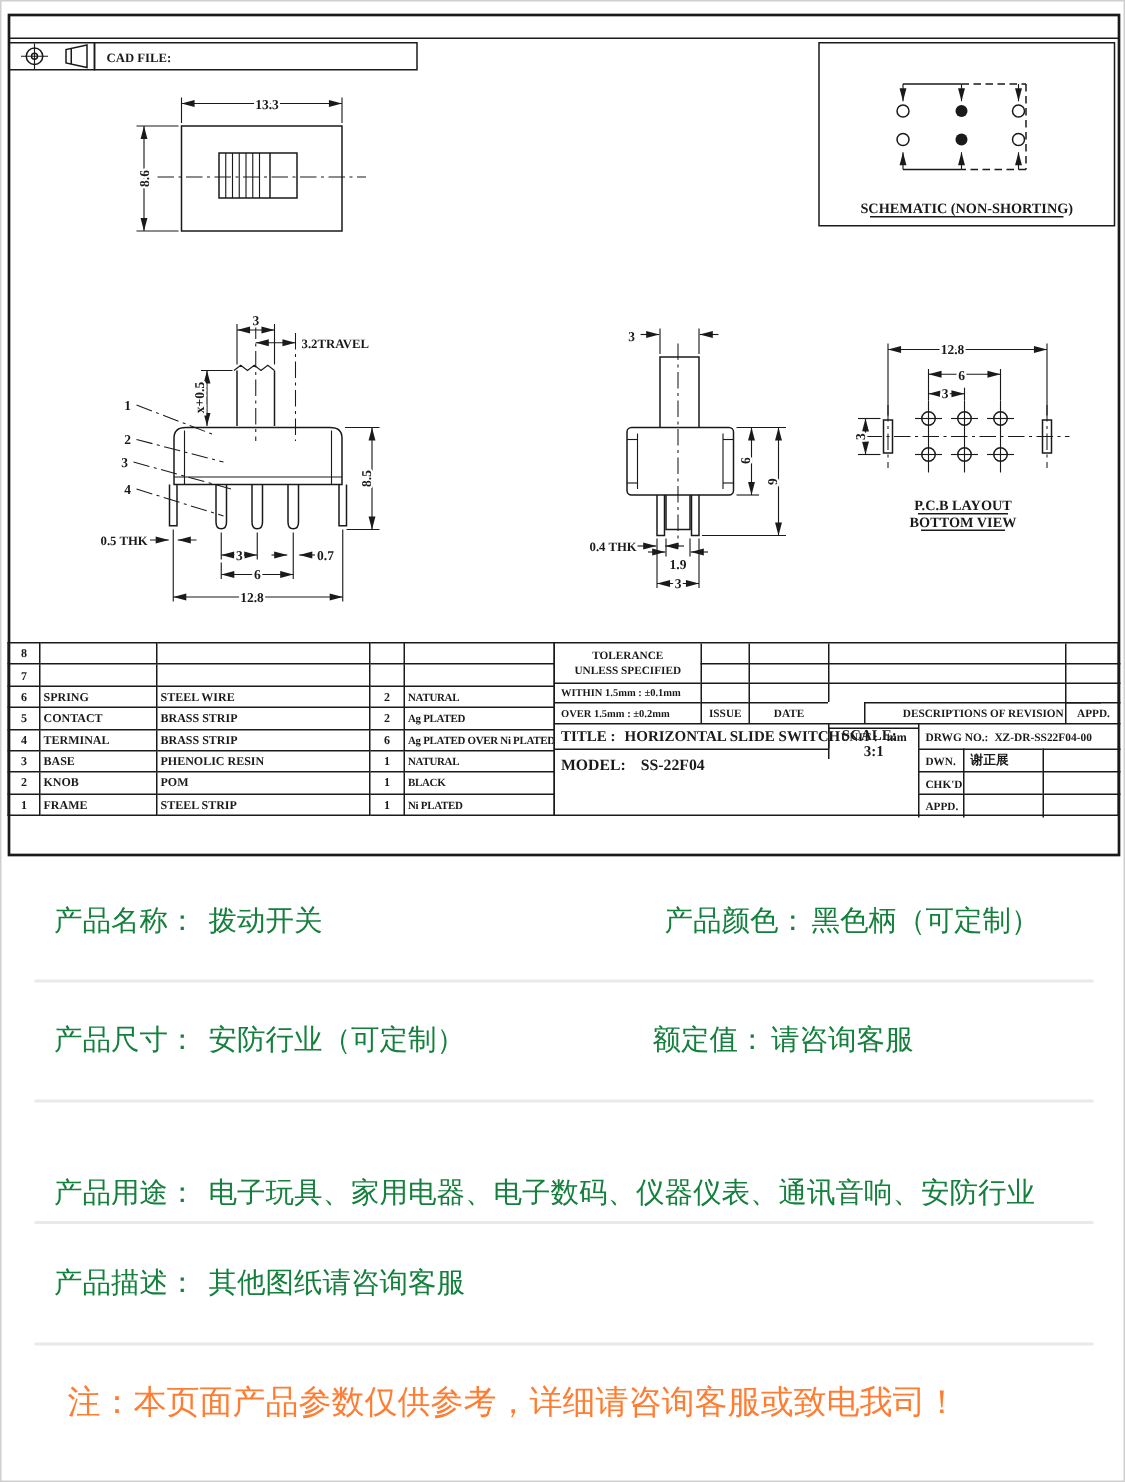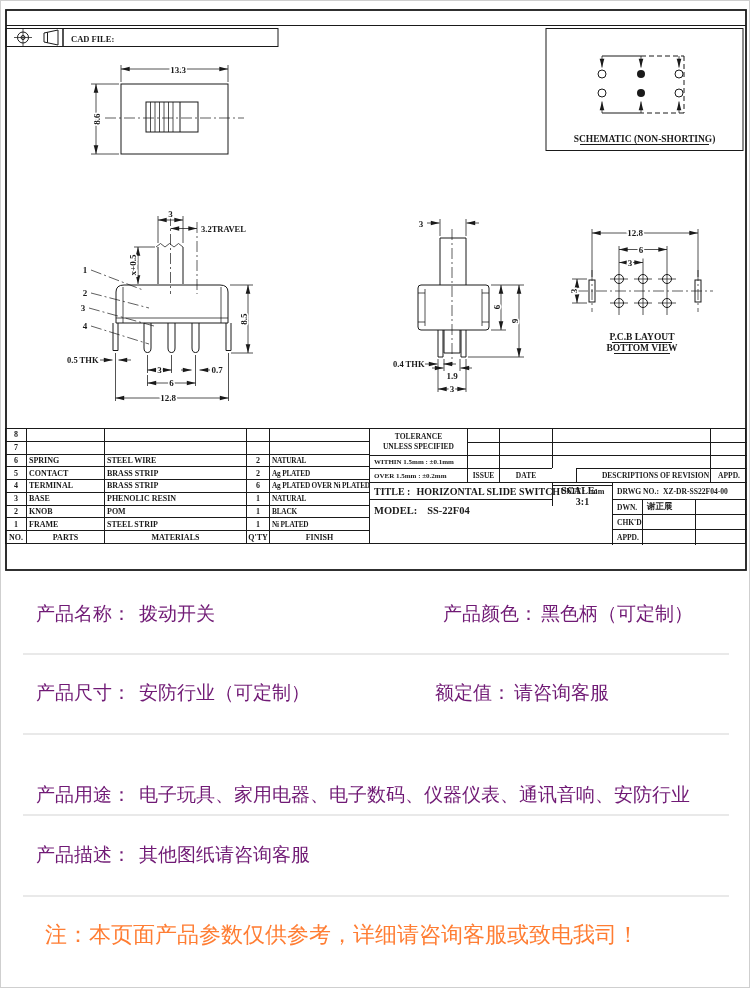--- a/index.html
+++ b/index.html
@@ -31,21 +31,21 @@
   #tblock{position:absolute;left:368px;top:427px;width:377px;height:116px;
           box-sizing:border-box;border:1px solid #1a1a1a;}
   .tc{position:absolute;box-sizing:border-box;border-left:1px solid #1a1a1a;
       border-top:1px solid #1a1a1a;display:flex;align-items:center;justify-content:center;
       font:bold 7.5px "Liberation Serif",serif;white-space:nowrap;overflow:visible;}
   .tc.x0{border-left:none;} .tc.y0{border-top:none;}
   .tc.left{justify-content:flex-start;padding-left:4px;}
   .lab{margin-right:6px;}
   
   .info-row{position:absolute;left:0;white-space:nowrap;
-            font:20px "Liberation Sans",sans-serif;font-size:19px;color:#701a75;}
+            font:20px "Liberation Sans",sans-serif;font-size:19px;color:#15803d;}
   .info-row .lead{margin-left:35px;}
   .info-row .val{margin-left:8px;}
   .rpair{position:absolute;top:0;}
   .rpair .val{margin-left:3px;}
   .divider{position:absolute;left:22px;width:706px;height:2px;background:#e9e9e9;}
   #note{position:absolute;left:44px;top:919px;white-space:nowrap;
         font:22px "Liberation Sans",sans-serif;color:#ff7d33;}
 </style>
 </head>
 <body>
@@ -319,27 +319,20 @@
         <td class="c">1</td>
         <td class="fin">BLACK</td>
       </tr>
       <tr>
         <td class="c">1</td>
         <td>FRAME</td>
         <td>STEEL STRIP</td>
         <td class="c">1</td>
         <td class="fin">Ni PLATED</td>
       </tr>
-      <tr>
-        <td class="c">NO.</td>
-        <td class="c">PARTS</td>
-        <td class="c">MATERIALS</td>
-        <td class="c">Q'TY</td>
-        <td class="c">FINISH</td>
-      </tr>
     </tbody>
       </table>
   </div>
 
   <div id="tblock">
     <div class="tc x0 y0" style="left:0;top:0;width:97px;height:26px;flex-direction:column;line-height:1.3;">
       <div>TOLERANCE</div>
       <div>UNLESS  SPECIFIED</div>
     </div>
     <div class="tc y0" style="left:97px;top:0;width:32px;height:13px;"></div>

